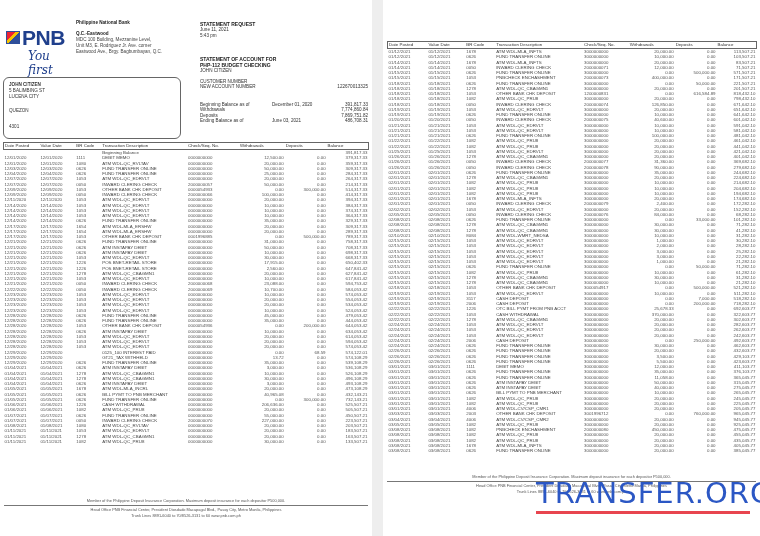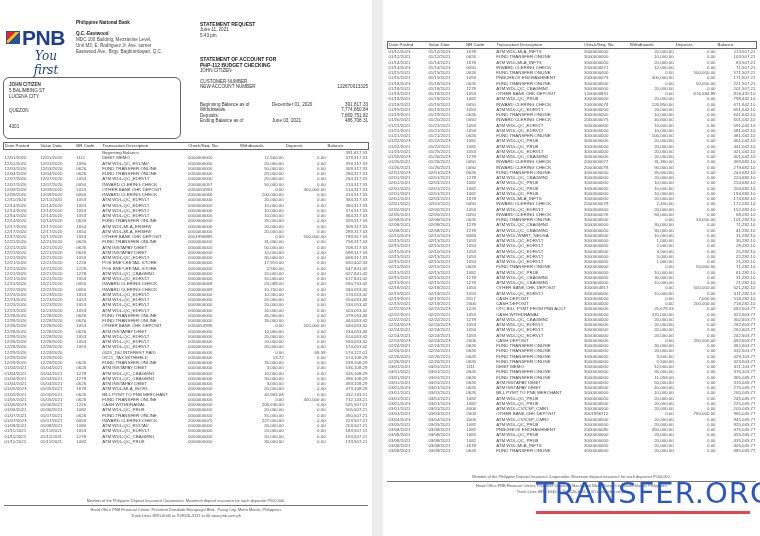--- a/index.html
+++ b/index.html
@@ -3,21 +3,21 @@
 <meta charset="utf-8">
 <style>
   * { box-sizing: border-box; margin: 0; padding: 0; }
   html, body { width: 760px; height: 536px; overflow: hidden; background: #eeeeee; }
   body { position: relative; font-family: "Liberation Sans", sans-serif; color: #333; }
   .page { position: absolute; top: 0; background: #ffffff; height: 536px; overflow: hidden; }
   #page1 { left: 0; width: 372px; }
   #page2 { left: 383px; width: 377px; }
 
   
-  .logo { position: absolute; left: 6px; top: 27px; width: 58px; height: 40px; text-align: center; }
+  .logo { position: absolute; left: 6px; top: 27px; width: 58px; height: 40px; }
   .logo-box { position: absolute; left: 0; top: 4px; width: 14px; height: 13px; border: 1.5px solid #2f4f9a; background: linear-gradient(135deg,#e23 0 35%,#f6c400 35% 55%,#2f4f9a 55%); }
   .logo-text { position: absolute; left: 16px; top: -1px; font-size: 21px; font-weight: bold; color: #1f3f8c; letter-spacing: -0.5px; }
   .logo-tag { position: absolute; left: 22px; top: 22px; font-family: "DejaVu Serif", serif; font-style: italic; font-size: 12px; color: #1f3f8c; }
   .bank-block { position: absolute; left: 76px; top: 20px; font-size: 4.6px; line-height: 6px; color: #444; }
   .bank-block .b { font-weight: bold; color: #222; }
   .req-block { position: absolute; left: 200px; top: 21px; font-size: 4.6px; line-height: 6px; }
   .req-block .b { font-weight: bold; color: #222; font-size: 5px; }
   .addr-box { position: absolute; left: 3px; top: 77px; width: 178px; height: 62px; border: 1px solid #666; border-radius: 6px; font-size: 4.6px; line-height: 6px; padding: 4px 5px; }
   .addr-box .b { font-weight: bold; }
   .soa { position: absolute; left: 200px; top: 57px; width: 168px; font-size: 4.6px; line-height: 5.5px; }

